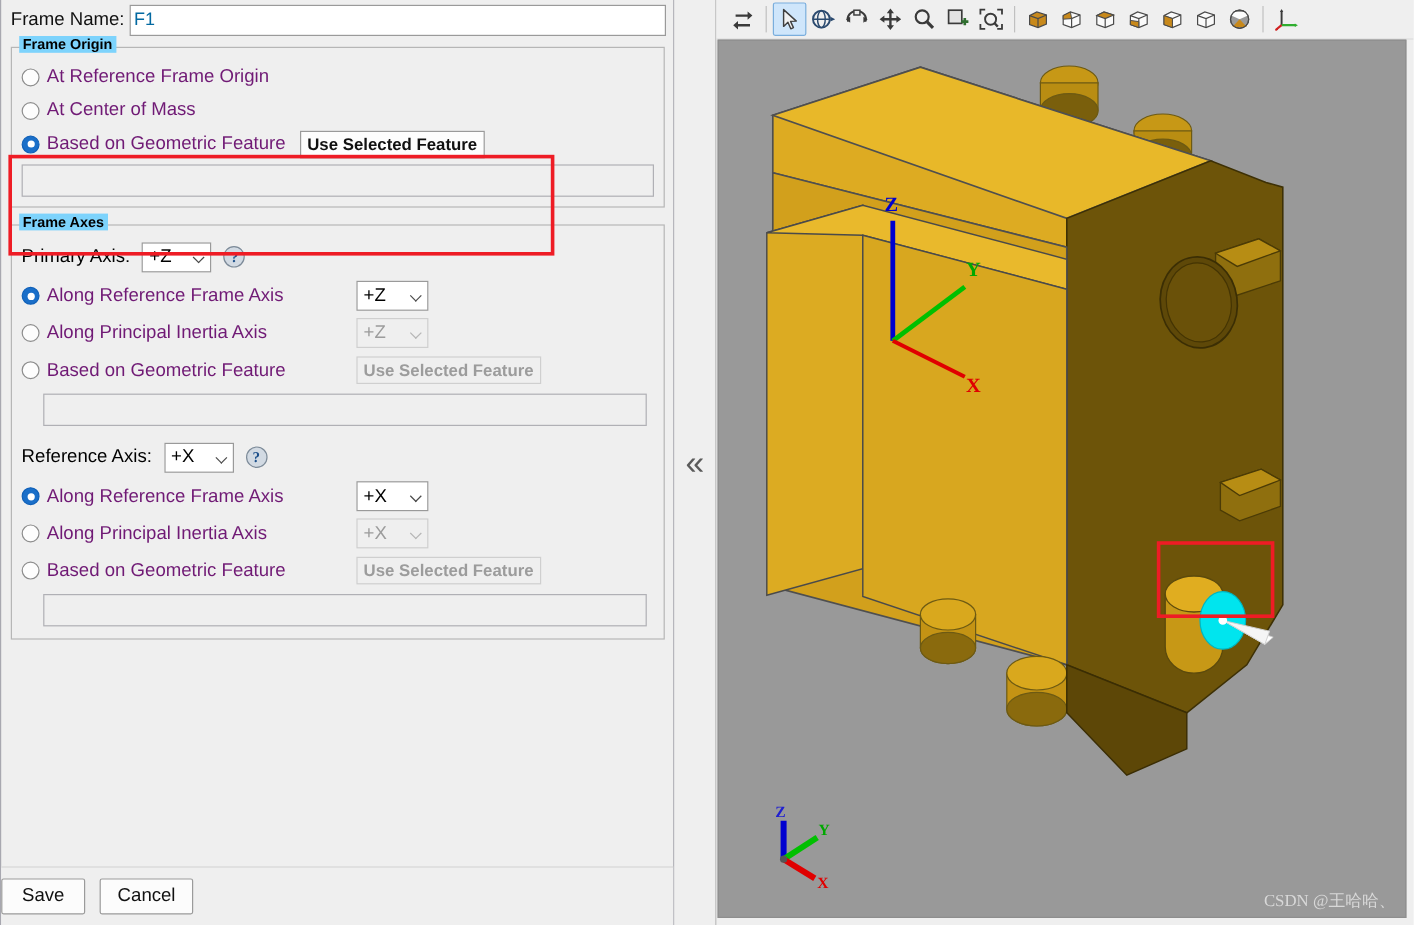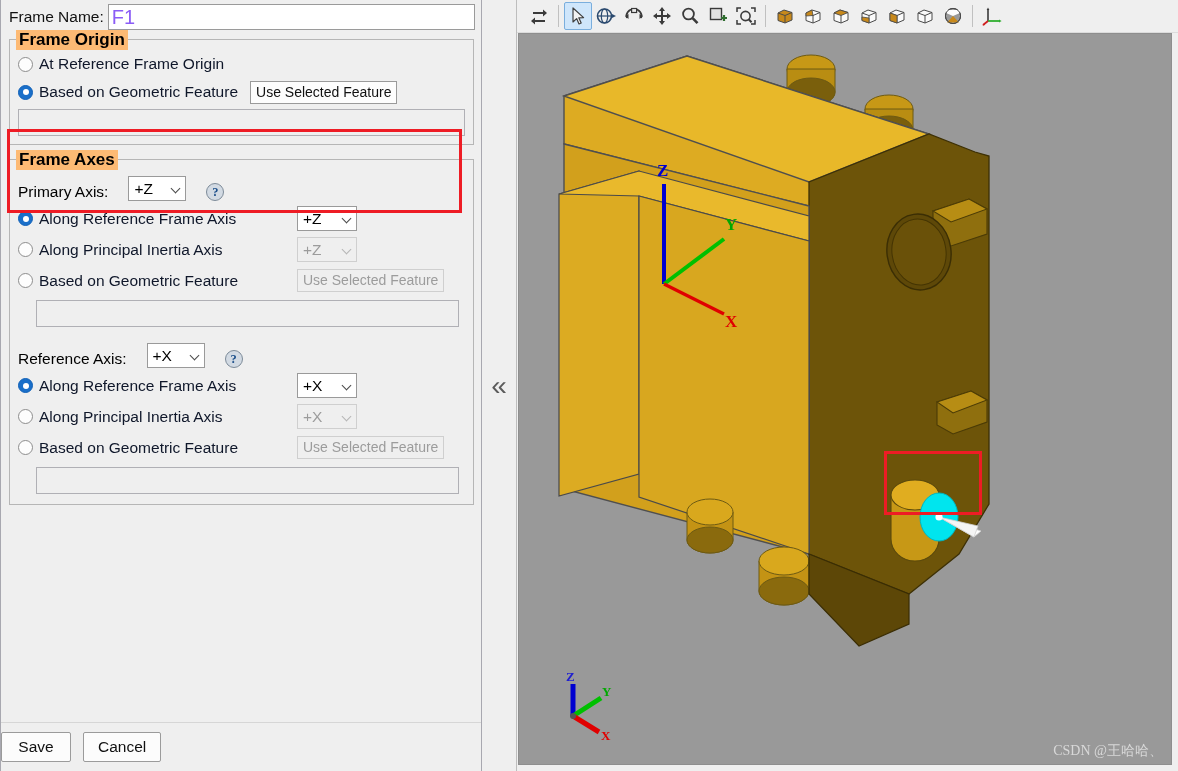--- a/index.html
+++ b/index.html
@@ -22,21 +22,21 @@
     position: absolute;
     left: 0; top: 0;
     width: 1178px; height: 771px;
     display: flex;
     background: #efefef;
   }
 
   
   #left-panel {
     position: relative;
-    width: 482px;
+    width: 562px;
     height: 771px;
     background: #efefef;
     box-sizing: border-box;
     border-left: 1px solid #a8a8b0;
     border-right: 1px solid #a8a8b0;
     display: flex;
     flex-direction: column;
   }
   .panel-inner {
     position: relative;
@@ -58,42 +58,42 @@
     padding-right: 4px;
   }
   .text-input {
     flex: 1 1 auto;
     height: 26px;
     line-height: 26px;
     background: #ffffff;
     border: 1px solid #9a9a9a;
     box-sizing: border-box;
     font-family: "Liberation Sans", sans-serif;
-    font-size: 20px;
-    color: #8b5cf6;
+    font-size: 15px;
+    color: #0369a1;
     padding: 0 3px;
     outline: none;
   }
 
   
   .groupbox {
     position: relative;
     margin: 6px 7px 0 8px;
     border: 1px solid #b6b6b6;
     padding: 10px 8px 8px 8px;
     box-sizing: border-box;
   }
   .groupbox > .legend {
     position: absolute;
     top: -10px;
     left: 6px;
-    background: #fdba74;
+    background: #7dd3fc;
     padding: 0 3px;
     font-weight: bold;
-    font-size: 17px;
+    font-size: 12px;
     color: #000;
     white-space: nowrap;
   }
 
   
   .radio-row {
     display: flex;
     align-items: center;
     height: 28px;
     gap: 6px;
@@ -114,35 +114,36 @@
   .radio.checked::after {
     content: "";
     position: absolute;
     left: 3.5px; top: 3.5px;
     width: 6px; height: 6px;
     border-radius: 50%;
     background: #ffffff;
   }
   .radio-label {
     font-size: 15.5px;
-    color: #0f172a;
+    color: #701a75;
     white-space: nowrap;
   }
 
   
   .feature-btn {
     height: 23px;
     line-height: 21px;
     border: 1px solid #9a9a9a;
     background: #fdfdfd;
     font-size: 14px;
     color: #111;
     padding: 0 5px;
     box-sizing: border-box;
     white-space: nowrap;
+    font-weight: bold;
   }
   .feature-btn.disabled {
     color: #9c9c9c;
     border-color: #cfcfcf;
     background: #efefef;
   }
 
   
   .wide-field {
     height: 27px;
@@ -184,22 +185,22 @@
     width: 6px; height: 6px;
     border-left: 1.6px solid #4a4a4a;
     border-bottom: 1.6px solid #4a4a4a;
     transform: rotate(-45deg);
   }
   .combo.disabled .chev::before { border-color: #b6b6b6; }
 
   
   .axis-label-row {
     display: flex;
-    align-items: flex-end;
-    gap: 20px;
+    align-items: center;
+    gap: 10px;
     height: 30px;
     margin-top: 1px;
   }
   .axis-label {
     font-size: 15.5px;
     color: #000;
   }
   .help-icon {
     width: 18px; height: 18px;
     border-radius: 50%;
@@ -385,20 +386,24 @@
       </div>
 
       <div class="groupbox">
         <div class="legend">Frame Origin</div>
 
         <div class="radio-row">
           <span class="radio"></span>
           <span class="radio-label">At Reference Frame Origin</span>
         </div>
 
+        <div class="radio-row">
+          <span class="radio"></span>
+          <span class="radio-label">At Center of Mass</span>
+        </div>
 
         <div class="radio-row">
           <span class="radio checked"></span>
           <span class="radio-label">Based on Geometric Feature</span>
           <span class="feature-btn" style="margin-left:6px;">Use Selected Feature</span>
         </div>
 
         <div class="wide-field"></div>
       </div>
 

